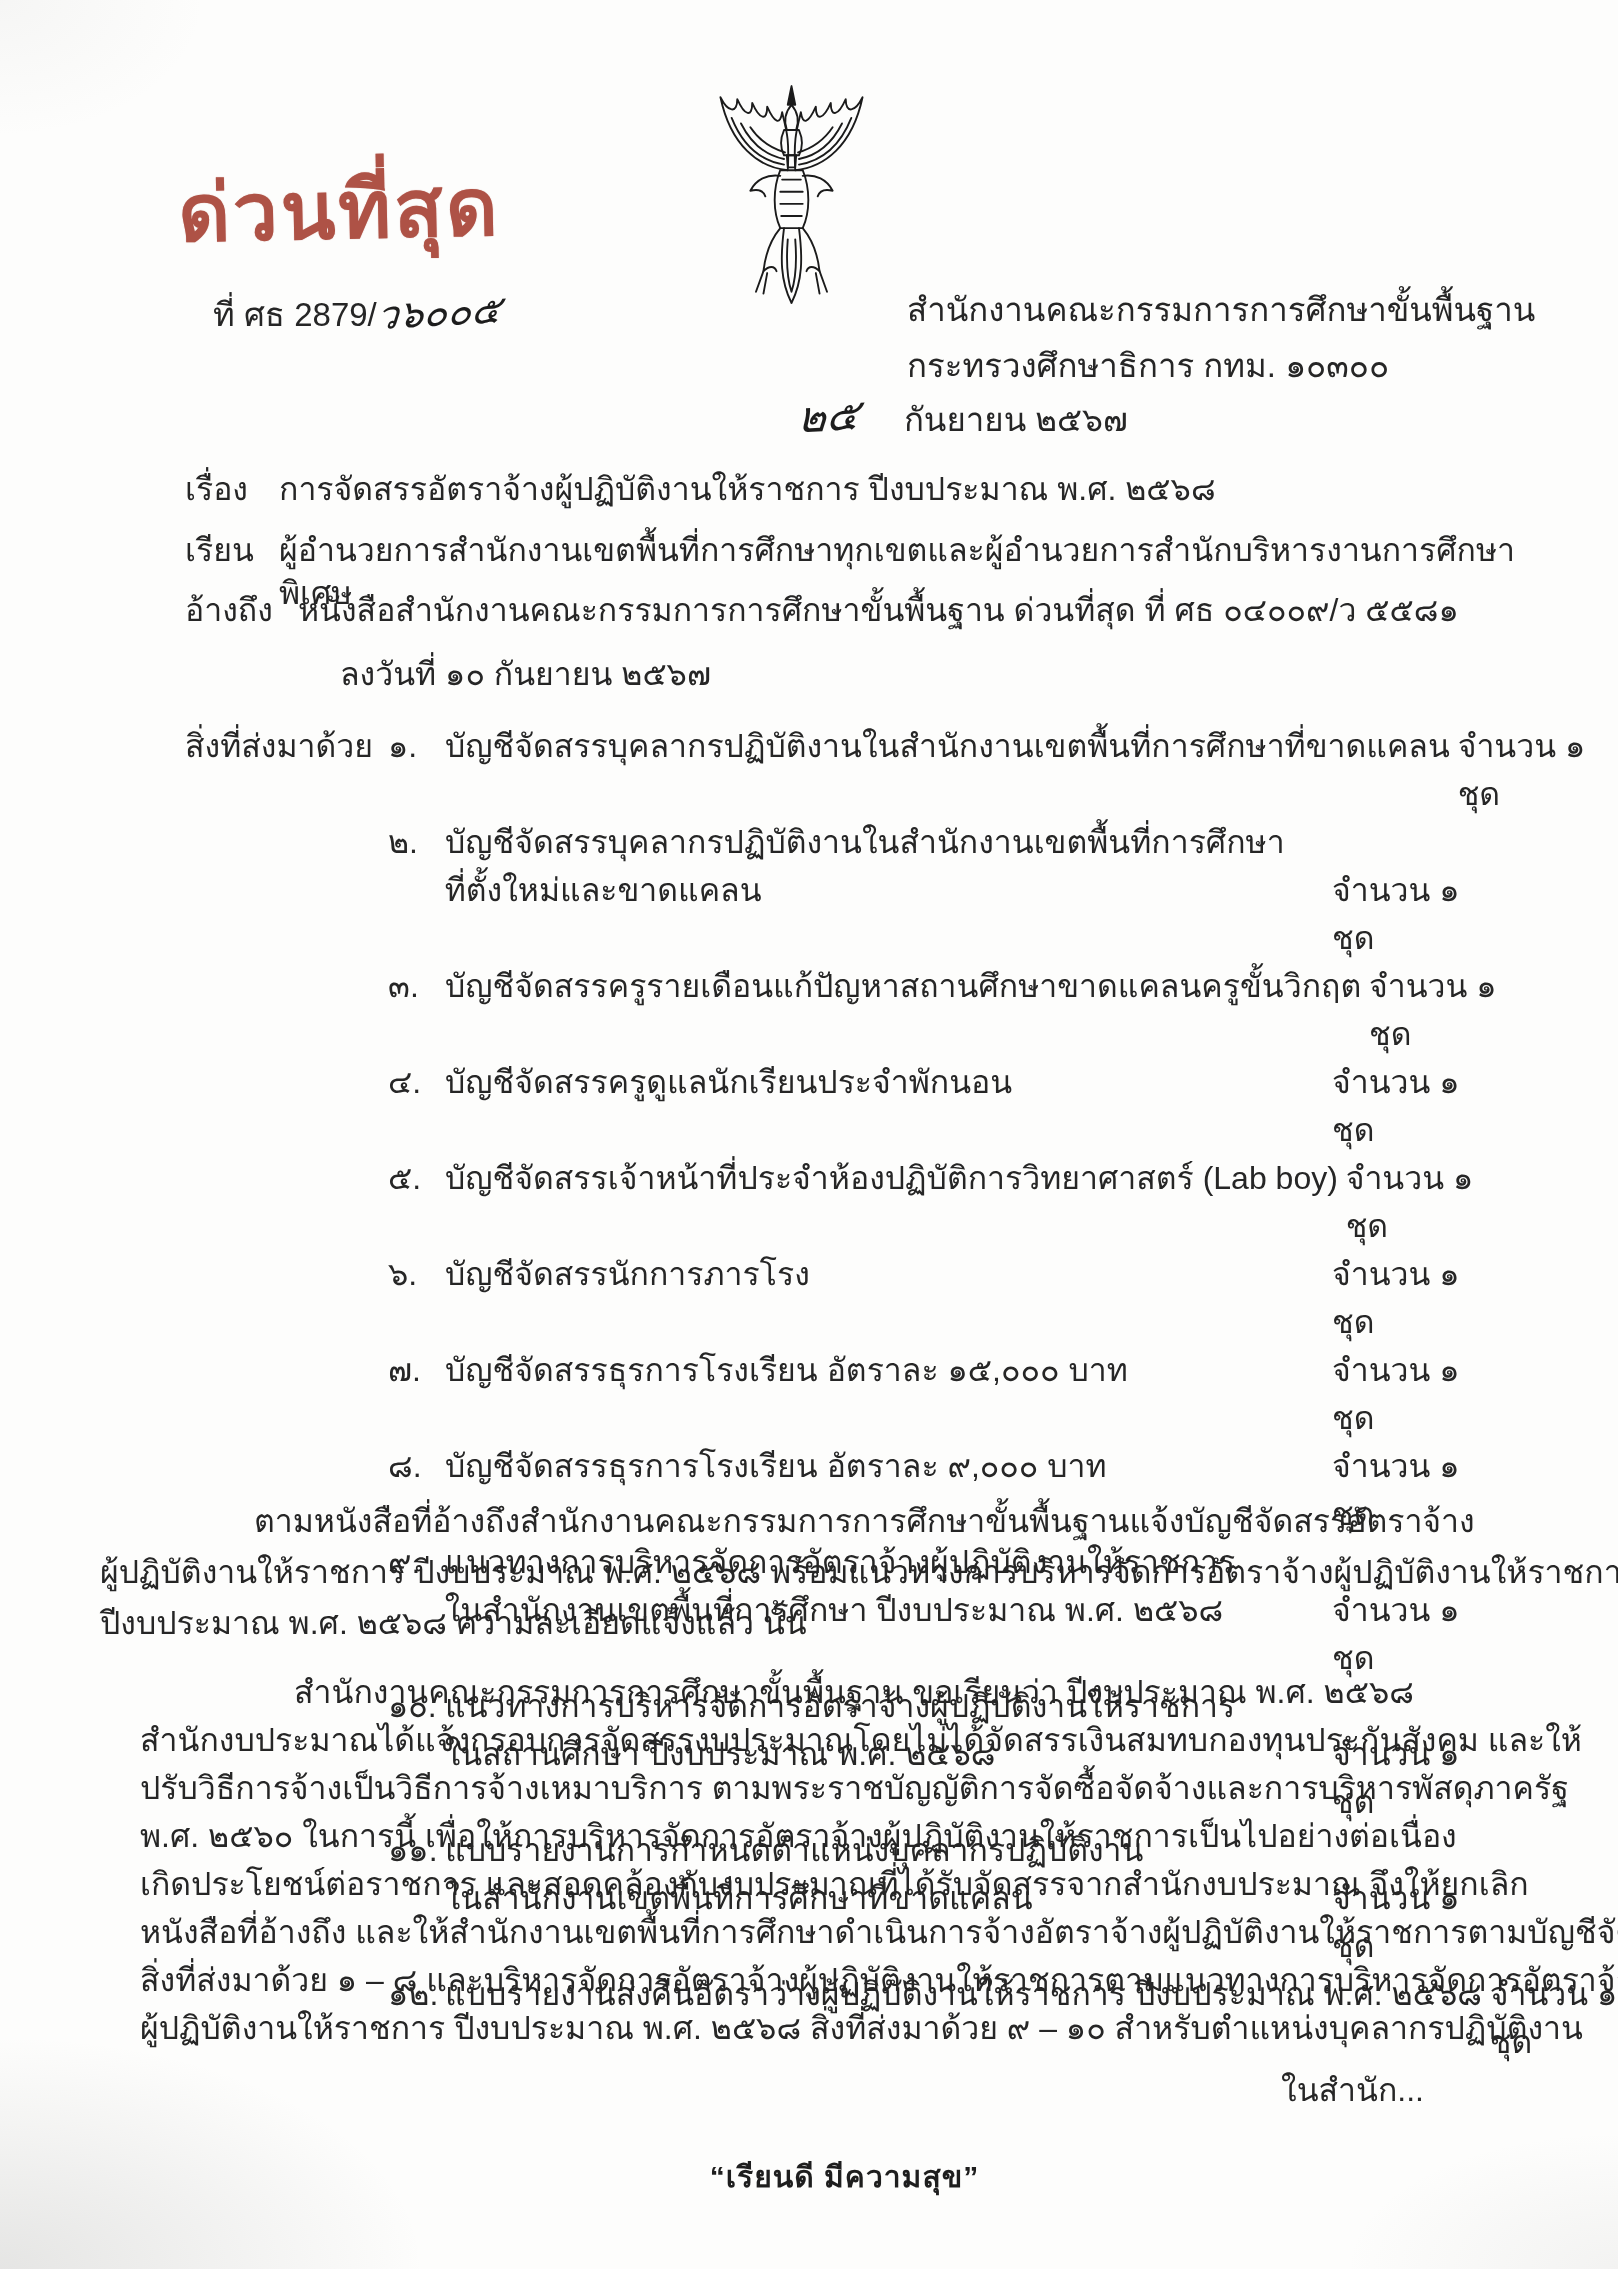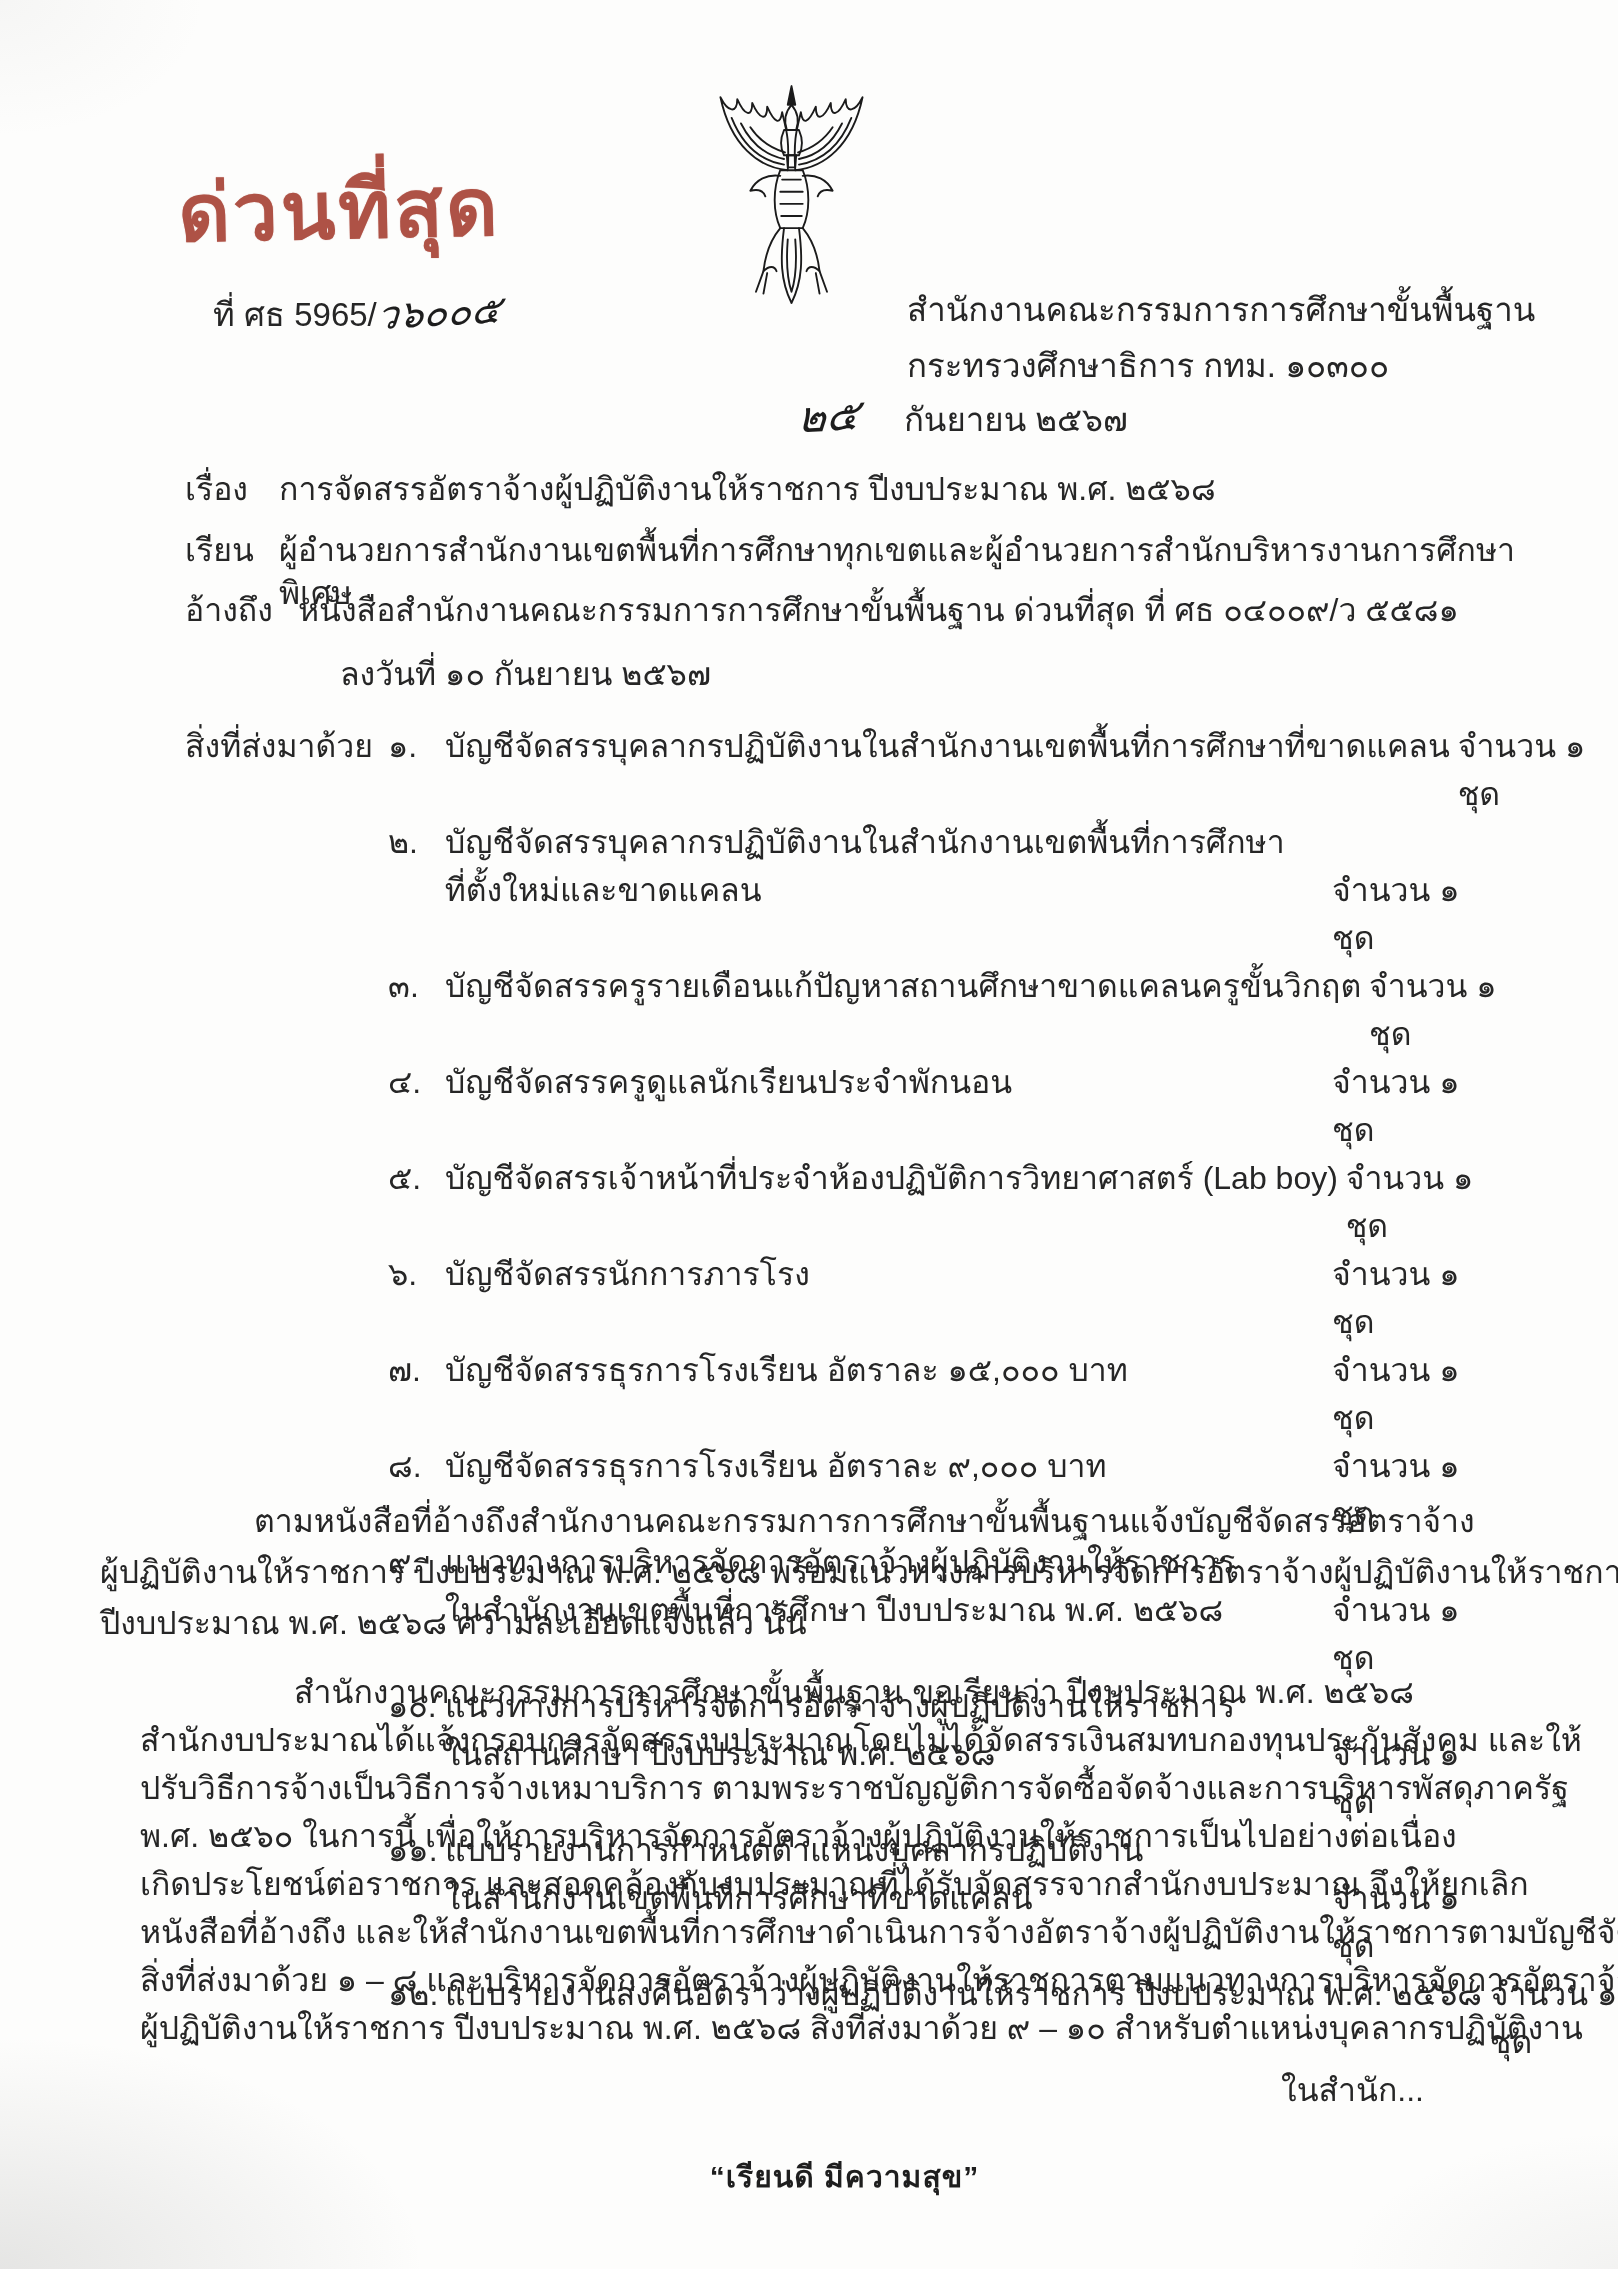--- a/index.html
+++ b/index.html
@@ -73,21 +73,21 @@
   .footer{left:0;width:1619px;top:2153px;text-align:center;font-size:30px;font-weight:700;text-indent:70px;letter-spacing:1px;color:#1e1e1e;}
 </style>
 </head>
 <body>
 
 <div class="page">
 
   <div class="abs stamp">ด่วนที่สุด</div>
 
   <div class="abs doc-number">
-    <span>ที่ ศธ 5965/</span><span class="hand">ว๖๐๐๕</span>
+    <span>ที่ ศธ 2879/</span><span class="hand">ว๖๐๐๕</span>
   </div>
 
   <div class="abs garuda">
     <svg width="187" height="252" viewBox="0 0 200 260" xmlns="http://www.w3.org/2000/svg">
       <g fill="none" stroke="#1b1b1b" stroke-width="2" stroke-linecap="round" stroke-linejoin="round">
         <path d="M100 6 L96 26 L104 26 Z" fill="#1b1b1b"></path>
         <path d="M100 26 C93 34 92 44 95 53 L105 53 C108 44 107 34 100 26 Z"></path>
         <path d="M92 53 C88 62 88 72 92 80 L108 80 C112 72 112 62 108 53 Z"></path>
         <path d="M95 80 L105 80 L104 93 L96 93 Z"></path>
         <path d="M104 96 C135 93 165 70 176 18 C168 34 158 36 158 20 C150 38 142 40 142 24 C134 42 126 44 126 28 C118 46 112 48 110 34 C106 52 102 60 104 96 Z"></path>

